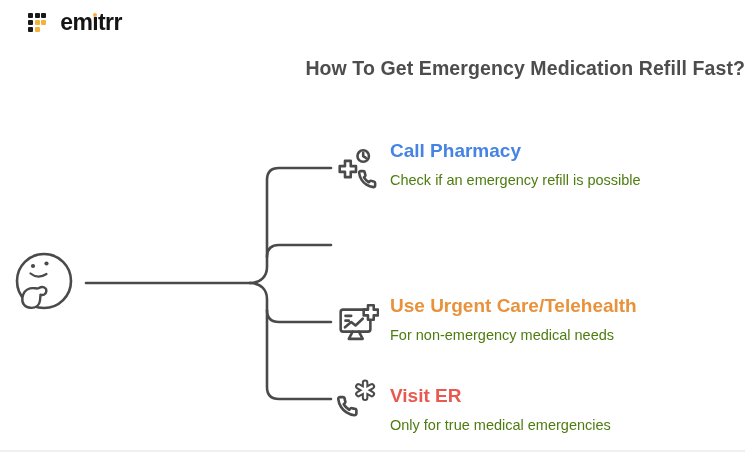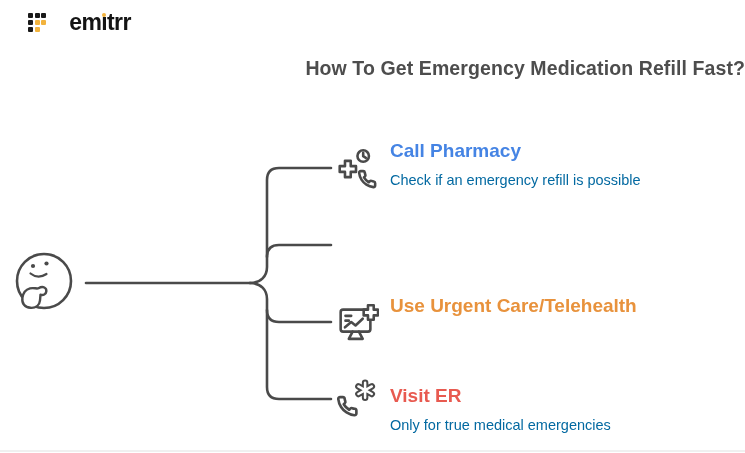--- a/index.html
+++ b/index.html
@@ -1,20 +1,20 @@
 <!DOCTYPE html>
 <html><head>
 <meta charset="utf-8">
 <style>
   html,body{margin:0;padding:0;background:#ffffff;}
   body{width:745px;height:453px;font-family:"Liberation Sans",sans-serif;position:relative;overflow:hidden;}
   .canvas{position:absolute;inset:0;background:#ffffff;}
 
   
-  .logo{position:absolute;top:11px;left:28px;display:flex;align-items:center;gap:23px;}
+  .logo{position:absolute;top:11px;left:28px;display:flex;align-items:center;gap:14px;}
   .logo-grid{display:grid;grid-template-columns:repeat(3,5px);grid-auto-rows:5px;gap:1.6px;}
   .logo-grid span{width:5px;height:5px;border-radius:1px;}
   .cell-b{background:#191919;}
   .cell-y{background:#f2b33d;}
   .cell-e{background:transparent;}
   .logo-text{font-size:23px;font-weight:800;color:#141414;letter-spacing:-0.6px;line-height:1;display:flex;}
   .iwrap{position:relative;display:inline-block;}
   .idot{position:absolute;top:1.5px;left:0;right:0;margin:auto;width:4.6px;height:4.6px;border-radius:50%;background:#f2b33d;}
 
   
@@ -26,21 +26,21 @@
 
   
   .item{position:absolute;left:333px;display:flex;align-items:flex-start;gap:11px;}
   .item-1{top:139px;}
   .item-2{top:216px;}
   .item-3{top:294px;}
   .item-4{top:371px;}
   .item-icon{width:46px;height:46px;margin-top:7px;flex:0 0 auto;}
   .item-text{display:flex;flex-direction:column;}
   .item-title{font-size:19px;font-weight:bold;line-height:23px;}
-  .item-sub{font-size:14.5px;color:#0369a1;line-height:17px;margin-top:10px;}
+  .item-sub{font-size:14.5px;color:#4d7c0f;line-height:17px;margin-top:10px;}
 
   .bottom-line{position:absolute;left:0;right:0;bottom:1px;height:2px;background:#f0f0f0;}
 </style>
 </head>
 <body>
 
 <div class="canvas">
 
   <div class="logo">
     <div class="logo-grid">
@@ -101,20 +101,21 @@
       <g stroke="#4a4a4a" stroke-width="2.7" fill="none" stroke-linecap="round" stroke-linejoin="round">
         <rect x="8" y="9" width="31" height="23" rx="2.5"></rect>
         <path d="M13 15.5 h6 M13 20.5 h3.5"></path>
         <path d="M12.5 27.5 l6.5 -5.5 4.5 3.5 7.5 -7"></path>
         <path d="M20.5 32 L16.5 39.5 H31 L27 32"></path>
         <path d="M36.5 4.5 h6 v4.5 h4.5 v6 h-4.5 v4.5 h-6 v-4.5 H32 v-6 h4.5 z" fill="#ffffff"></path>
       </g>
     </svg>
     <div class="item-text">
       <div class="item-title" style="color: rgb(232, 146, 60);">Use Urgent Care/Telehealth</div>
+      <div class="item-sub">For non-emergency medical needs</div>
     </div>
   </div>
 
   <div class="item item-4">
     <svg class="item-icon" viewBox="0 0 48 48">
       <g fill="none" stroke-linecap="round" stroke-linejoin="round">
         <g stroke="#4a4a4a" stroke-width="6.8">
           <path d="M33.5 5 V20.5 M26.5 8.8 L40.5 16.7 M40.5 8.8 L26.5 16.7"></path>
         </g>
         <g stroke="#ffffff" stroke-width="2.6">

